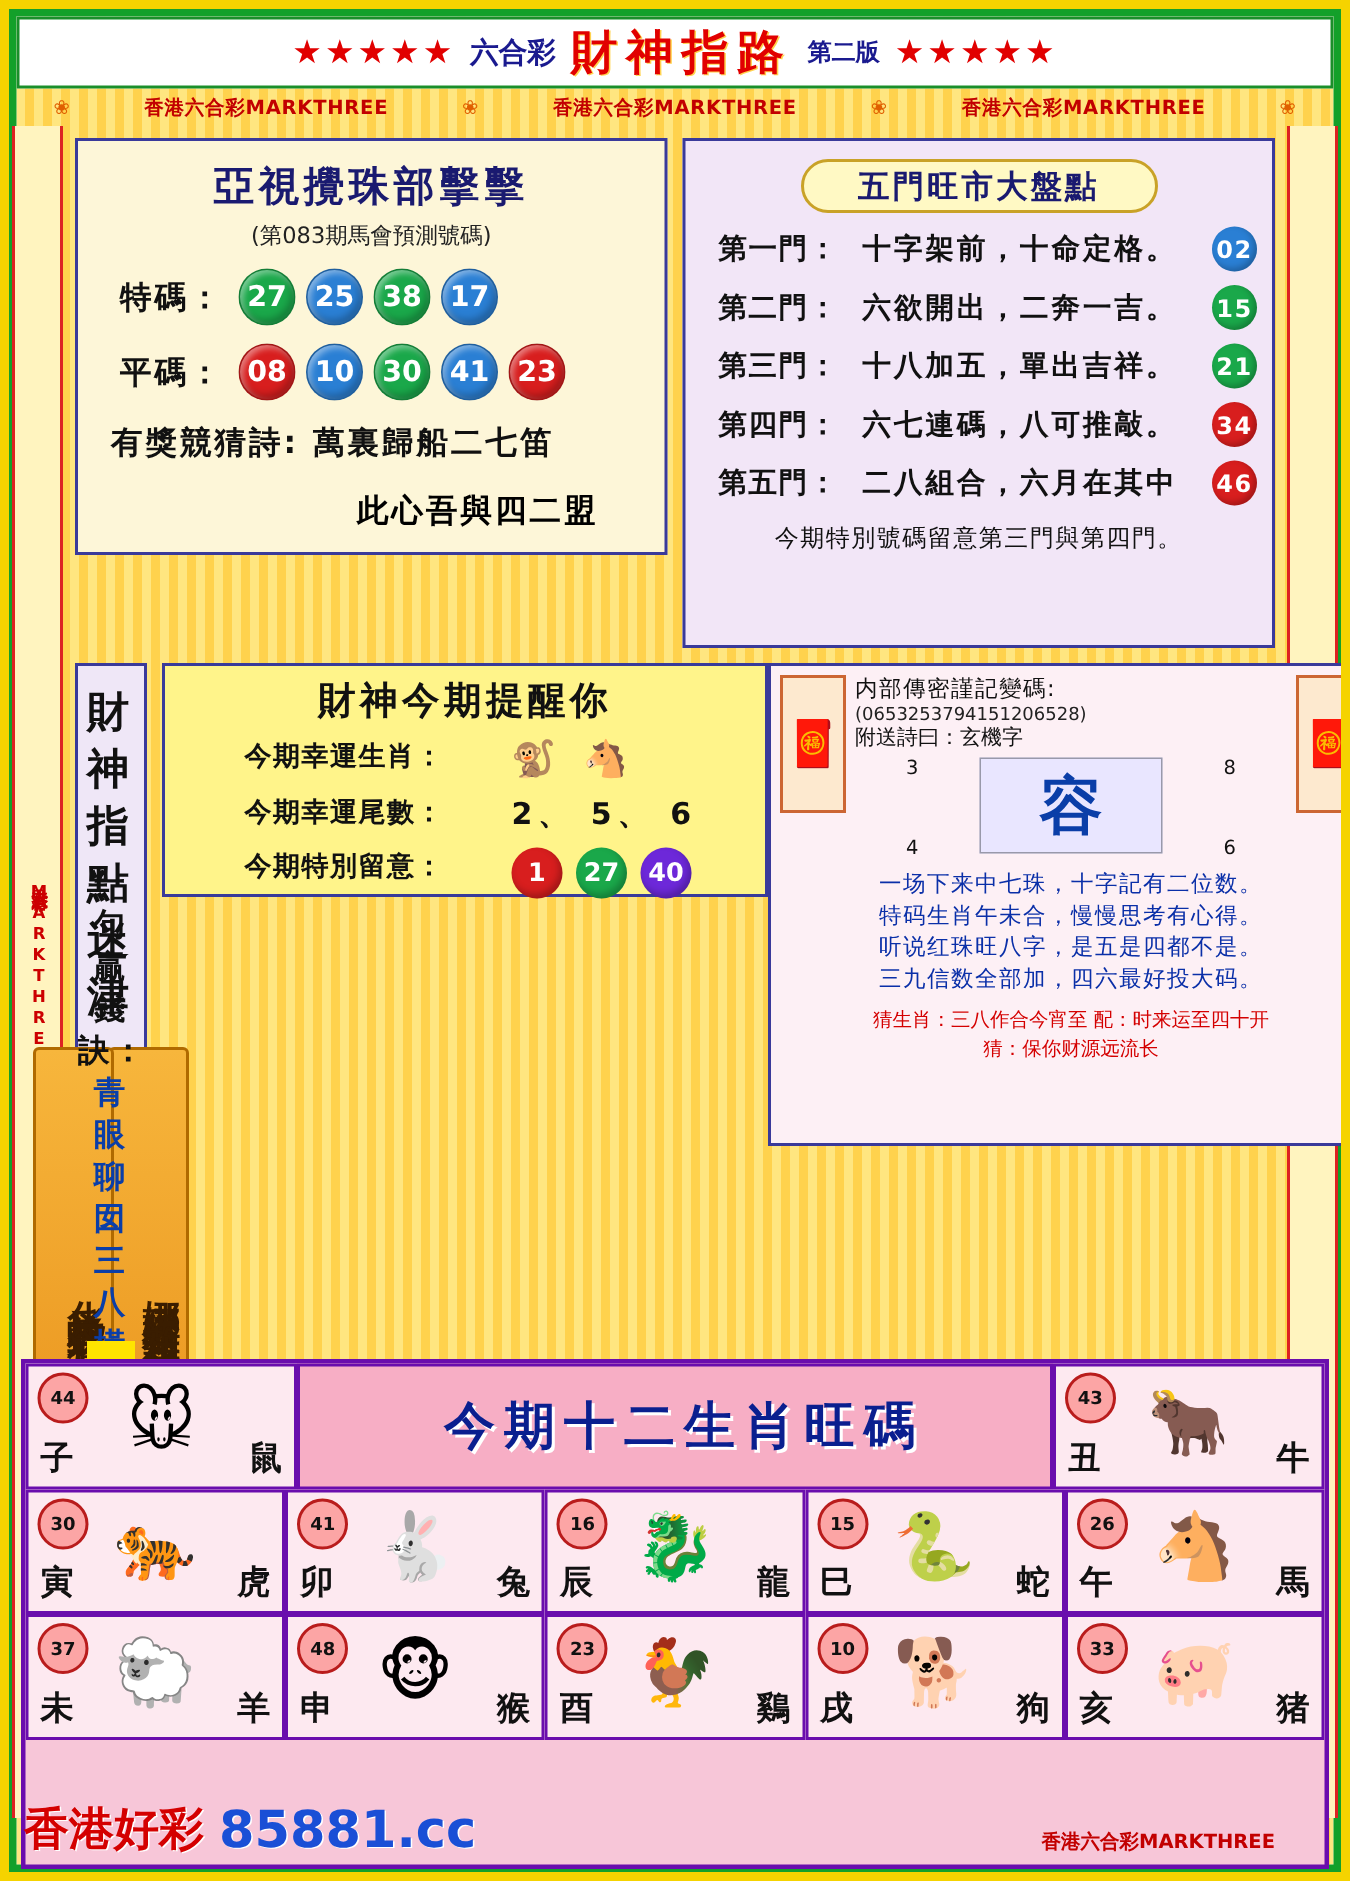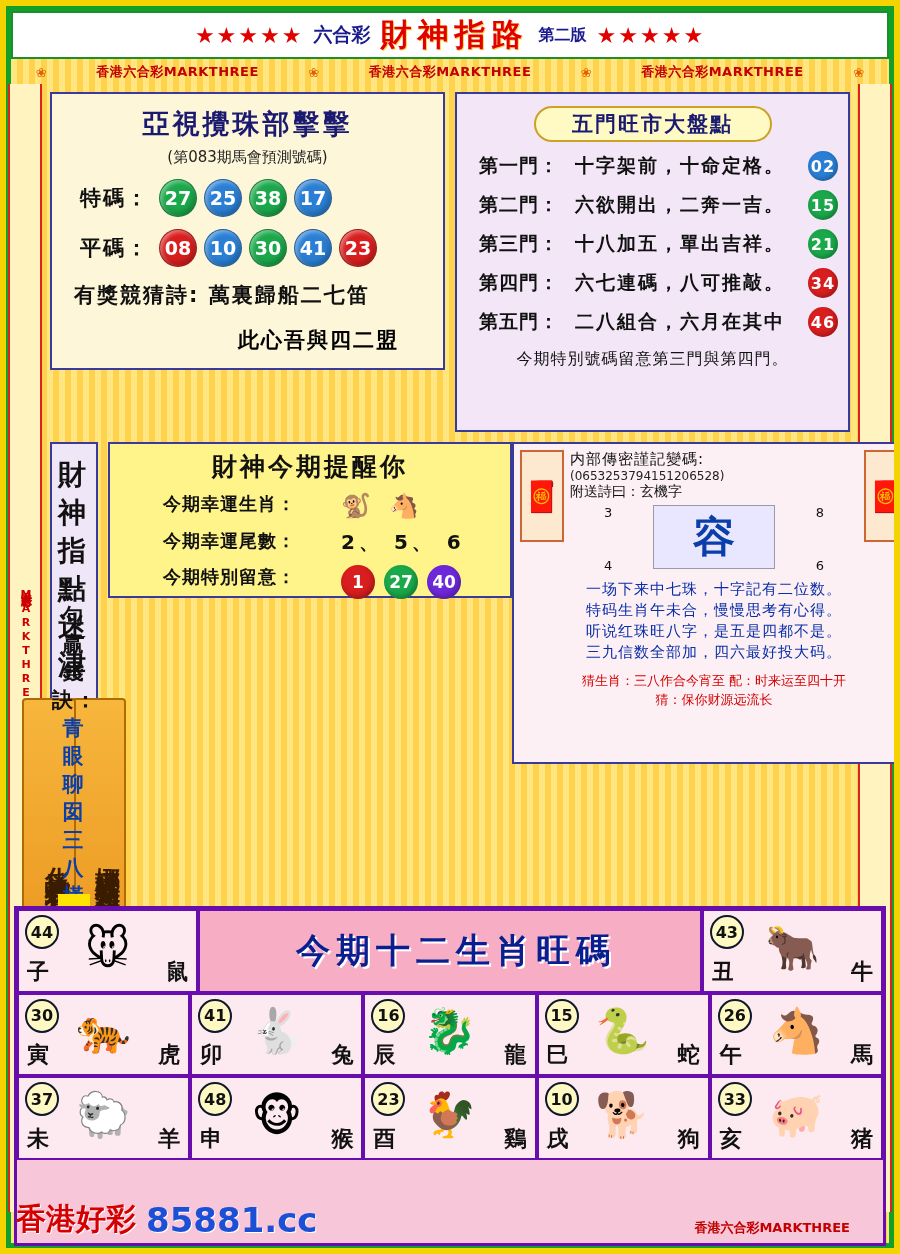--- a/index.html
+++ b/index.html
@@ -199,22 +199,22 @@
   .zcell.banner {
     flex:3; background:#f7aec5; display:flex; align-items:center; justify-content:center;
   }
   .zbanner-text {
     font-size:34px; font-weight:bold; color:#0a1f8f; letter-spacing:6px;
     text-shadow:2px 2px 0 #fff;
     margin-left:12px;
   }
   .znum {
     position:absolute; left:6px; top:4px; width:34px; height:34px; border-radius:50%;
-    background:#fef9c3; border:2px solid #0f172a; display:flex; align-items:center; justify-content:center;
-    font-size:16px; font-weight:bold; color:#111;
+    background:#fca5a5; border:2px solid #b91c1c; display:flex; align-items:center; justify-content:center;
+    font-size:12px; font-weight:bold; color:#111;
   }
   .zbranch { font-size:22px; font-weight:bold; color:#111; }
   .zanimal-name { font-size:22px; font-weight:bold; color:#111; }
   .zpic { position:absolute; left:50%; top:46%; transform:translate(-50%,-50%); font-size:44px; }
 
   
   .watermark {
     position:absolute; left:10px; bottom:8px; display:flex; align-items:center; gap:10px;
     z-index:20;
   }

